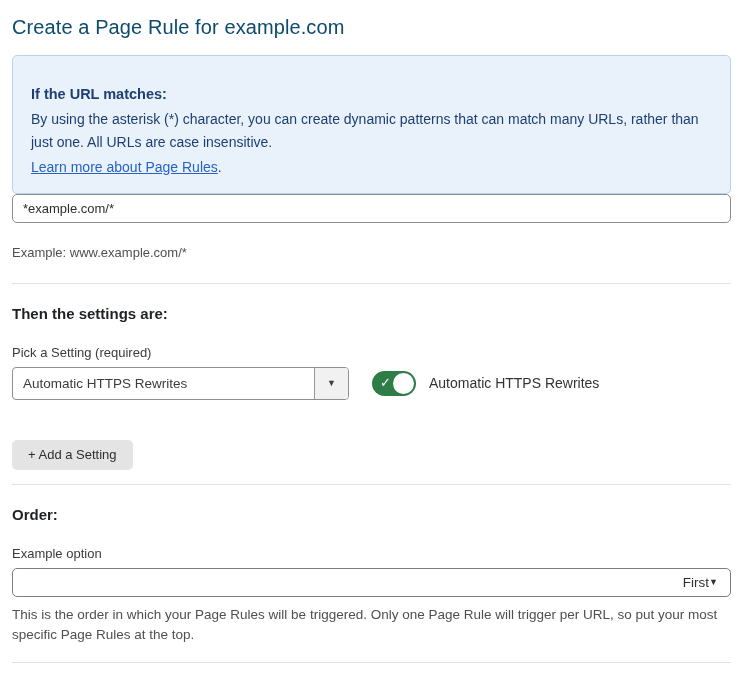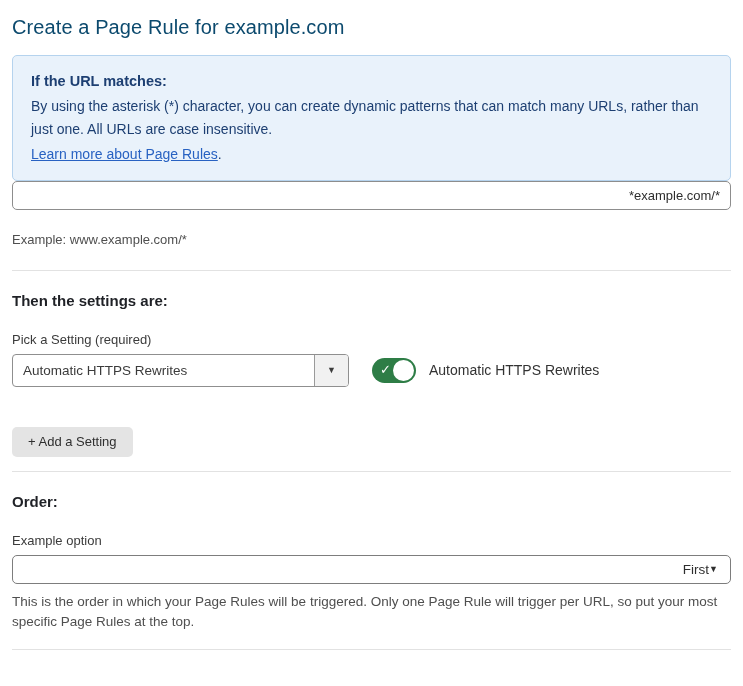--- a/index.html
+++ b/index.html
@@ -15,21 +15,21 @@
   .page-title {
     font-size: 20px; font-weight: normal; color: #0c4a6e;
     letter-spacing: 0.1px; margin: 4px 0 16px 0;
   }
 
   
   .info-box {
     background: #e9f2fb;
     border: 1px solid #b5d3ee;
     border-radius: 5px;
-    padding: 14px 18px 14px 18px;
+    padding: 27px 18px 14px 18px;
     color: #1d3f72;
     font-size: 14px;
     line-height: 1.62;
   }
   .info-heading { font-weight: bold; font-size: 14.5px; }
   .info-body { margin-top: 2px; max-width: 690px; }
   .info-link-line { margin-top: 2px; }
   .info-link { color: #2862c2; text-decoration: underline; cursor: pointer; }
   .info-link-suffix { color: #1d3f72; }
 
@@ -40,21 +40,20 @@
   }
 
   .text-input {
     width: 100%; height: 29px;
     border: 1px solid #8d8d8d; border-radius: 5px;
     padding: 0 10px;
     font-family: "Liberation Sans", sans-serif;
     font-size: 13px; color: #2e2e2e;
     background: #ffffff;
     outline: none;
-    text-align: right;
   }
   .hint {
     font-size: 13px; color: #4f4f4f;
     margin-top: 22px;
   }
 
   .divider {
     border: none; border-top: 1px solid #e2e2e2;
     margin-top: 23px;
   }

